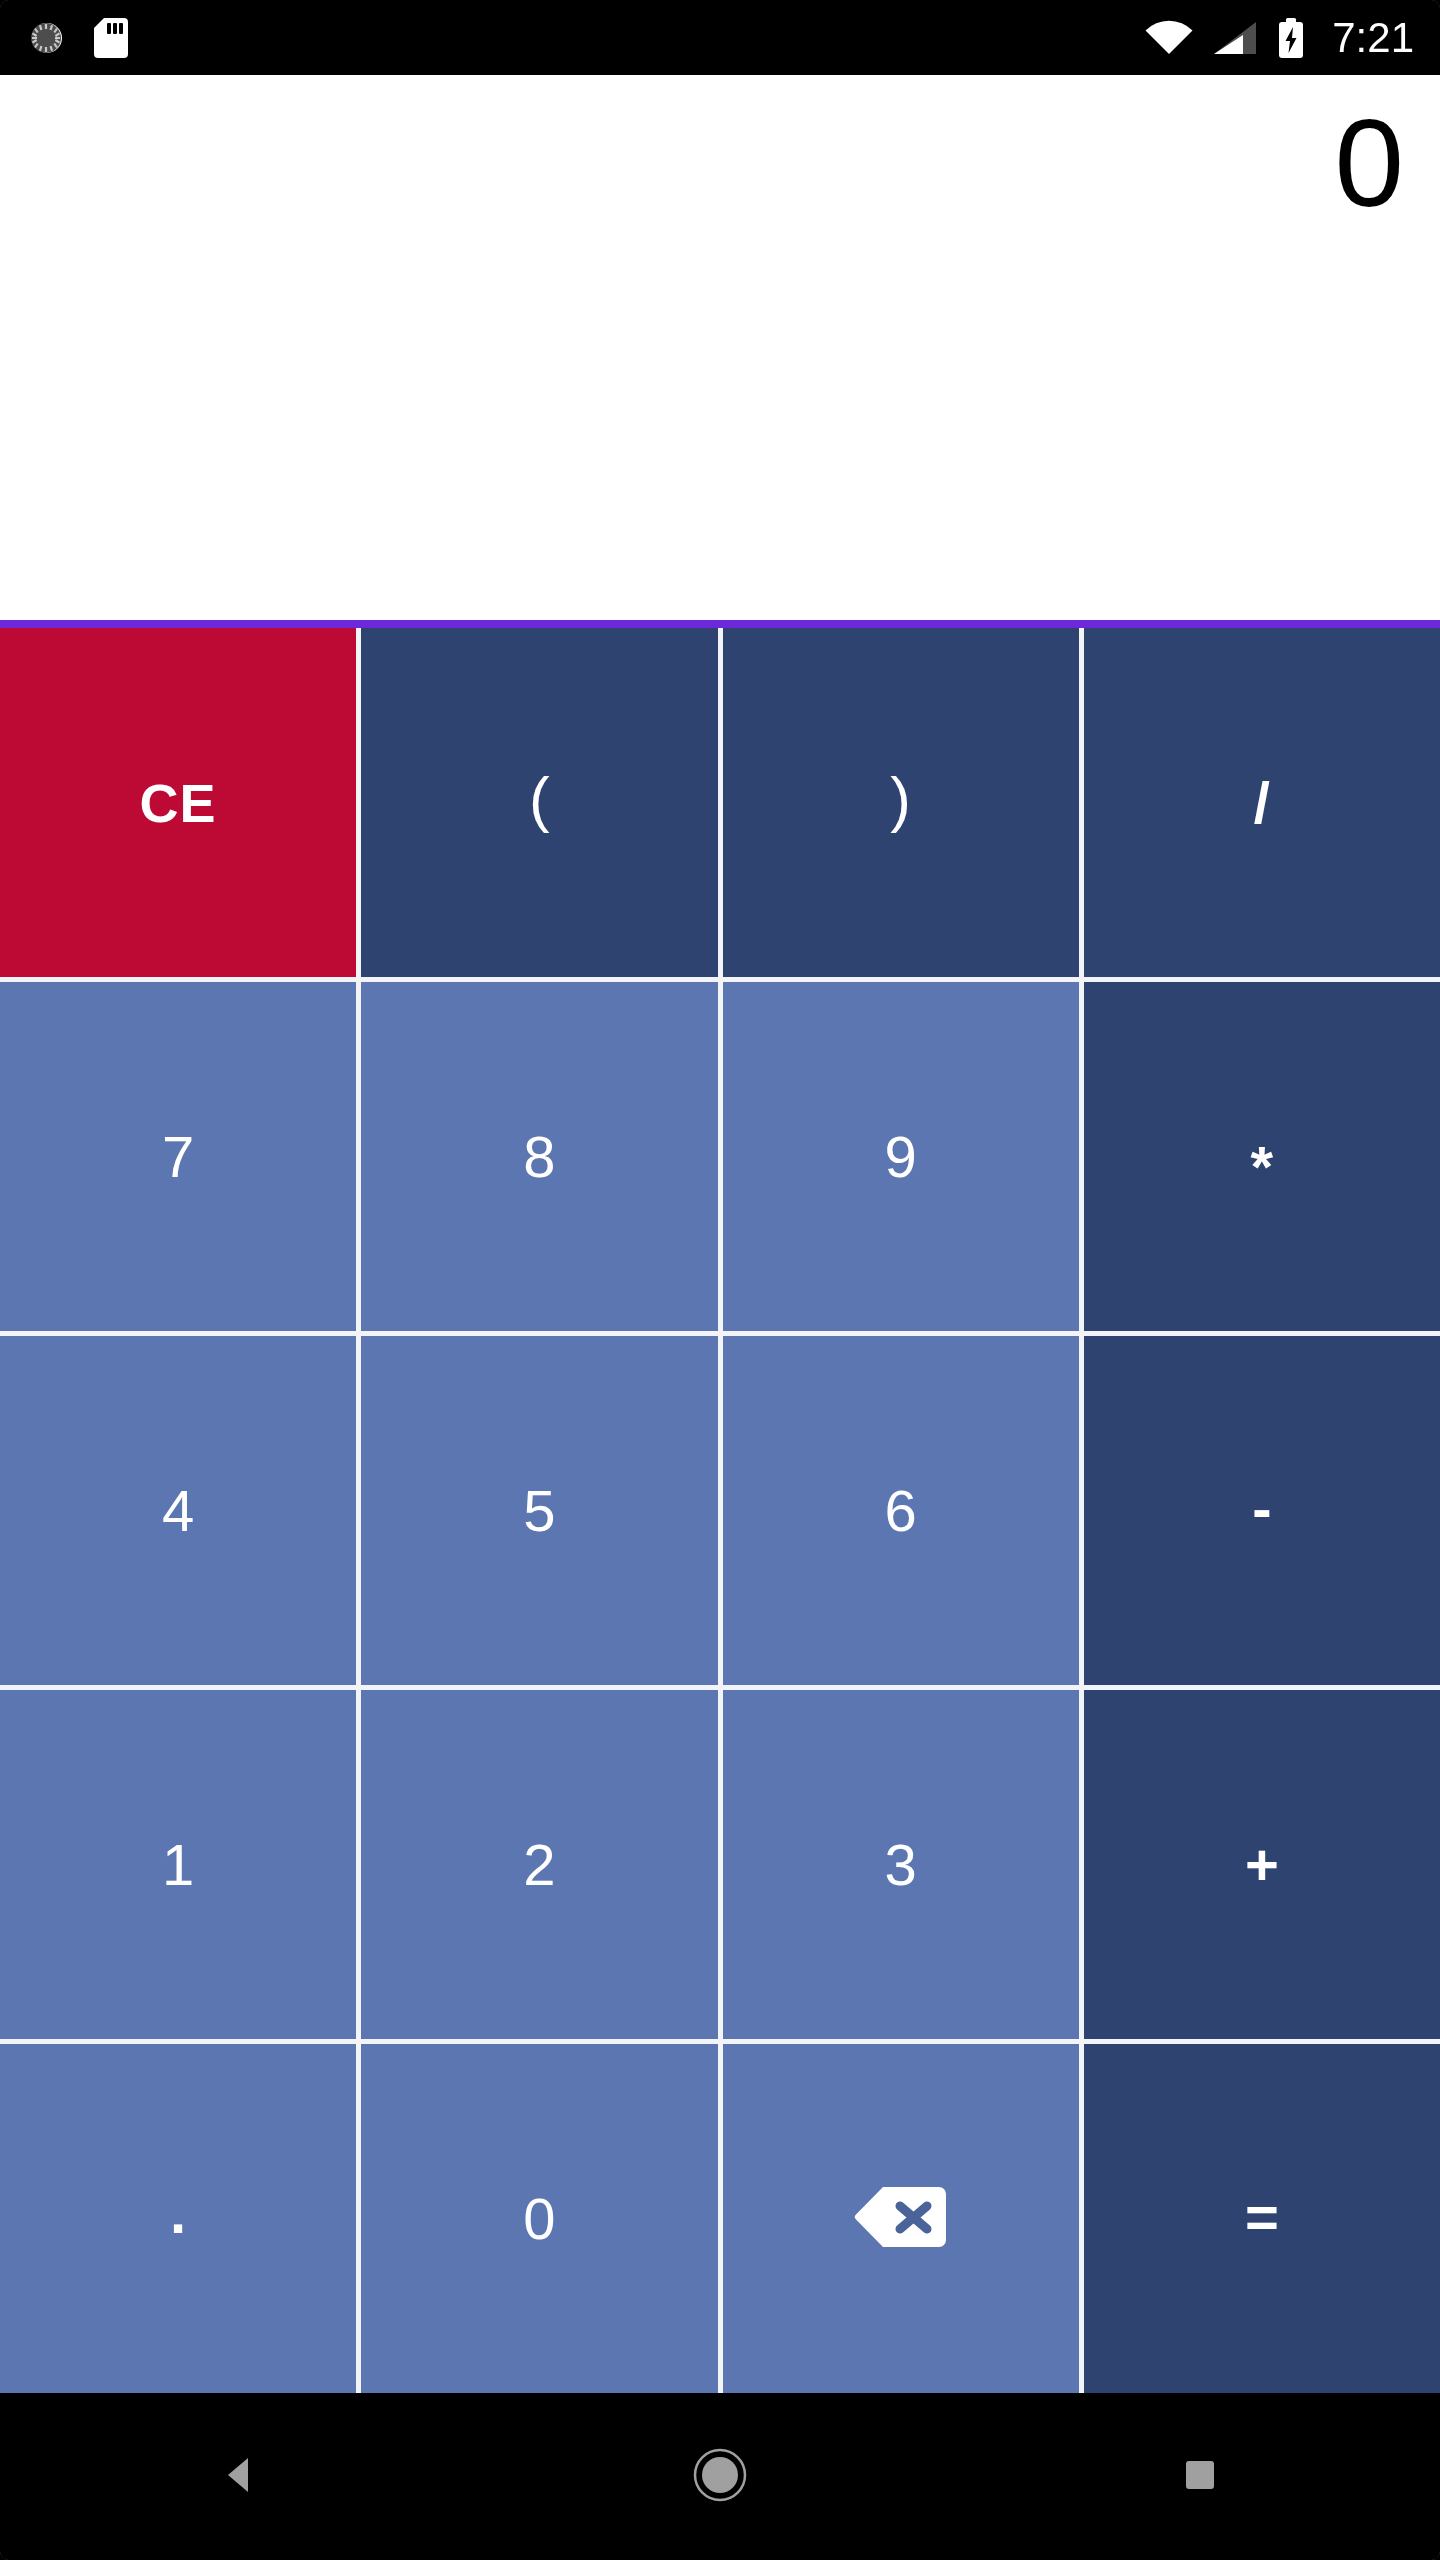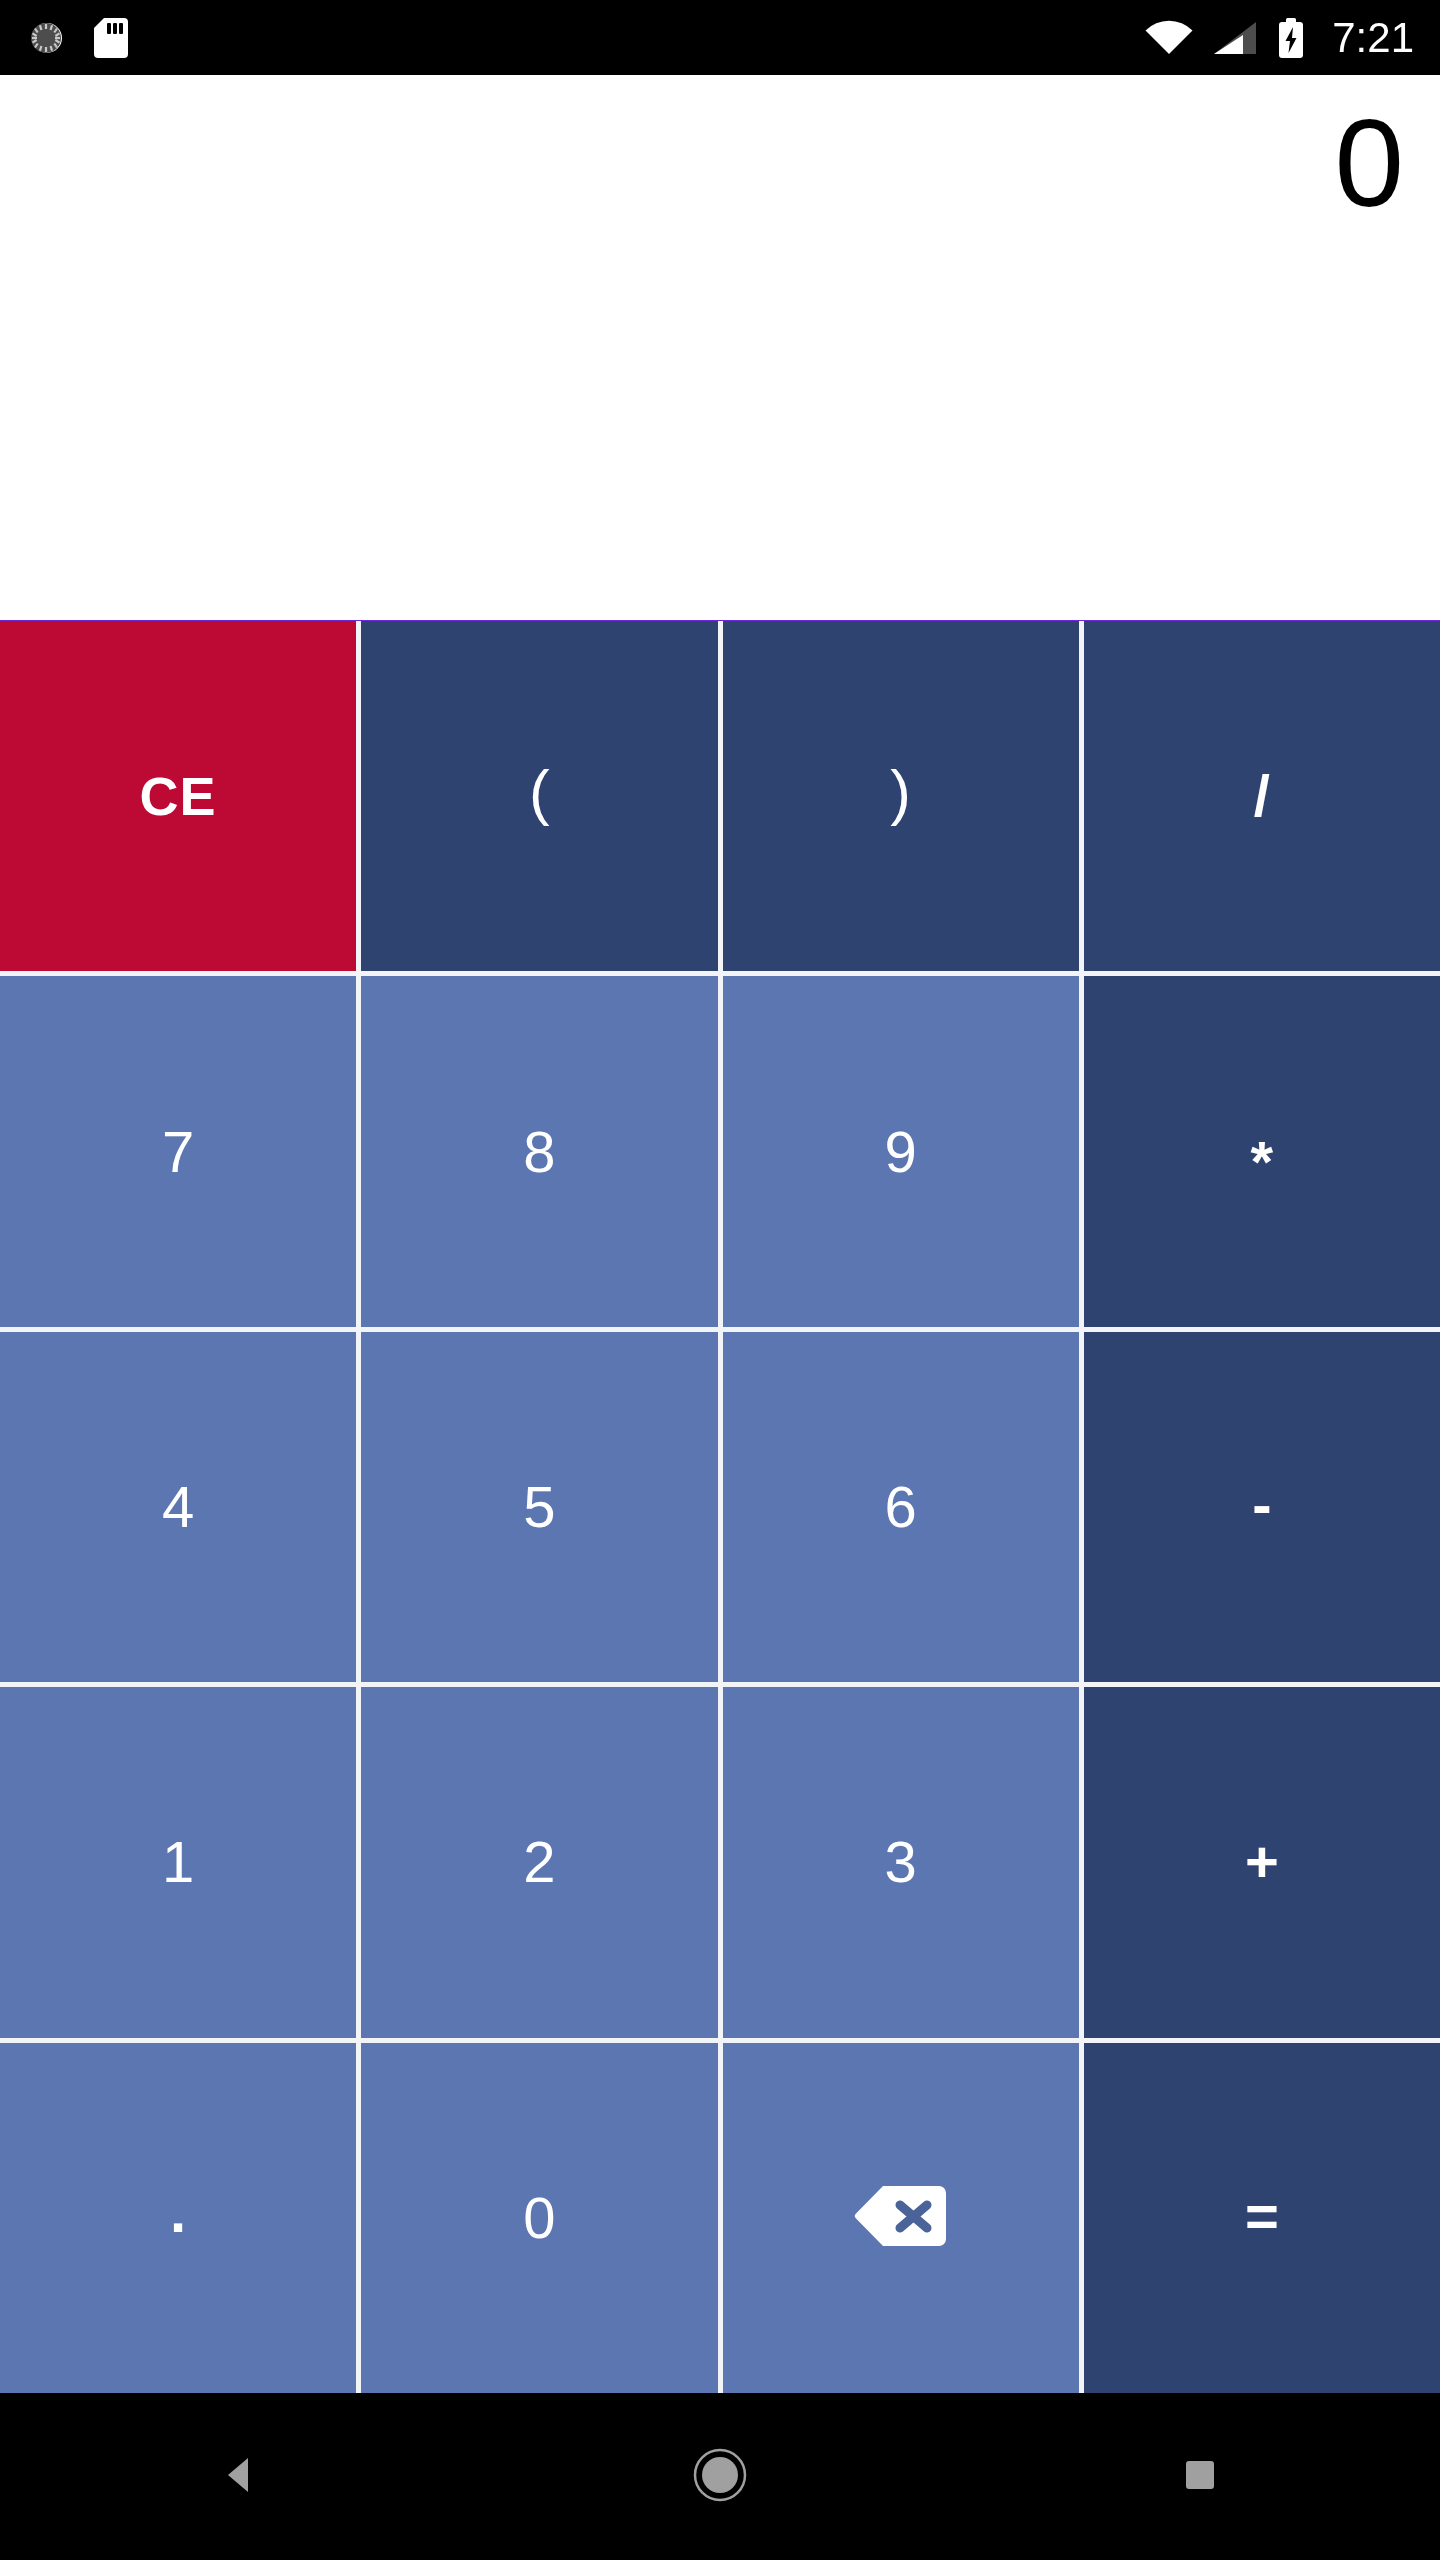--- a/index.html
+++ b/index.html
@@ -14,20 +14,21 @@
   }
 
   #screen {
     position: relative;
     width: 1440px;
     height: 2560px;
     overflow: hidden;
     background: #15803d;
     display: flex;
     flex-direction: column;
+    border-radius: 9px;
   }
 
   
   .status-bar {
     flex: 0 0 75px;
     height: 75px;
     background: #000000;
     display: flex;
     align-items: center;
     padding: 0 26px;
@@ -85,21 +86,21 @@
   
   .keypad {
     flex: 1 1 auto;
     background: #f2f4f8;
     display: grid;
     grid-template-columns: repeat(4, 1fr);
     grid-auto-rows: 1fr;
     gap: 5px;
     padding: 0;
     box-sizing: border-box;
-    border-top: 1px solid #6d28d9;
+    border-top: 8px solid #6d28d9;
   }
   .key {
     position: relative;
     display: flex;
     align-items: center;
     justify-content: center;
     color: #ffffff;
     border: 0;
     margin: 0;
     padding: 0;

